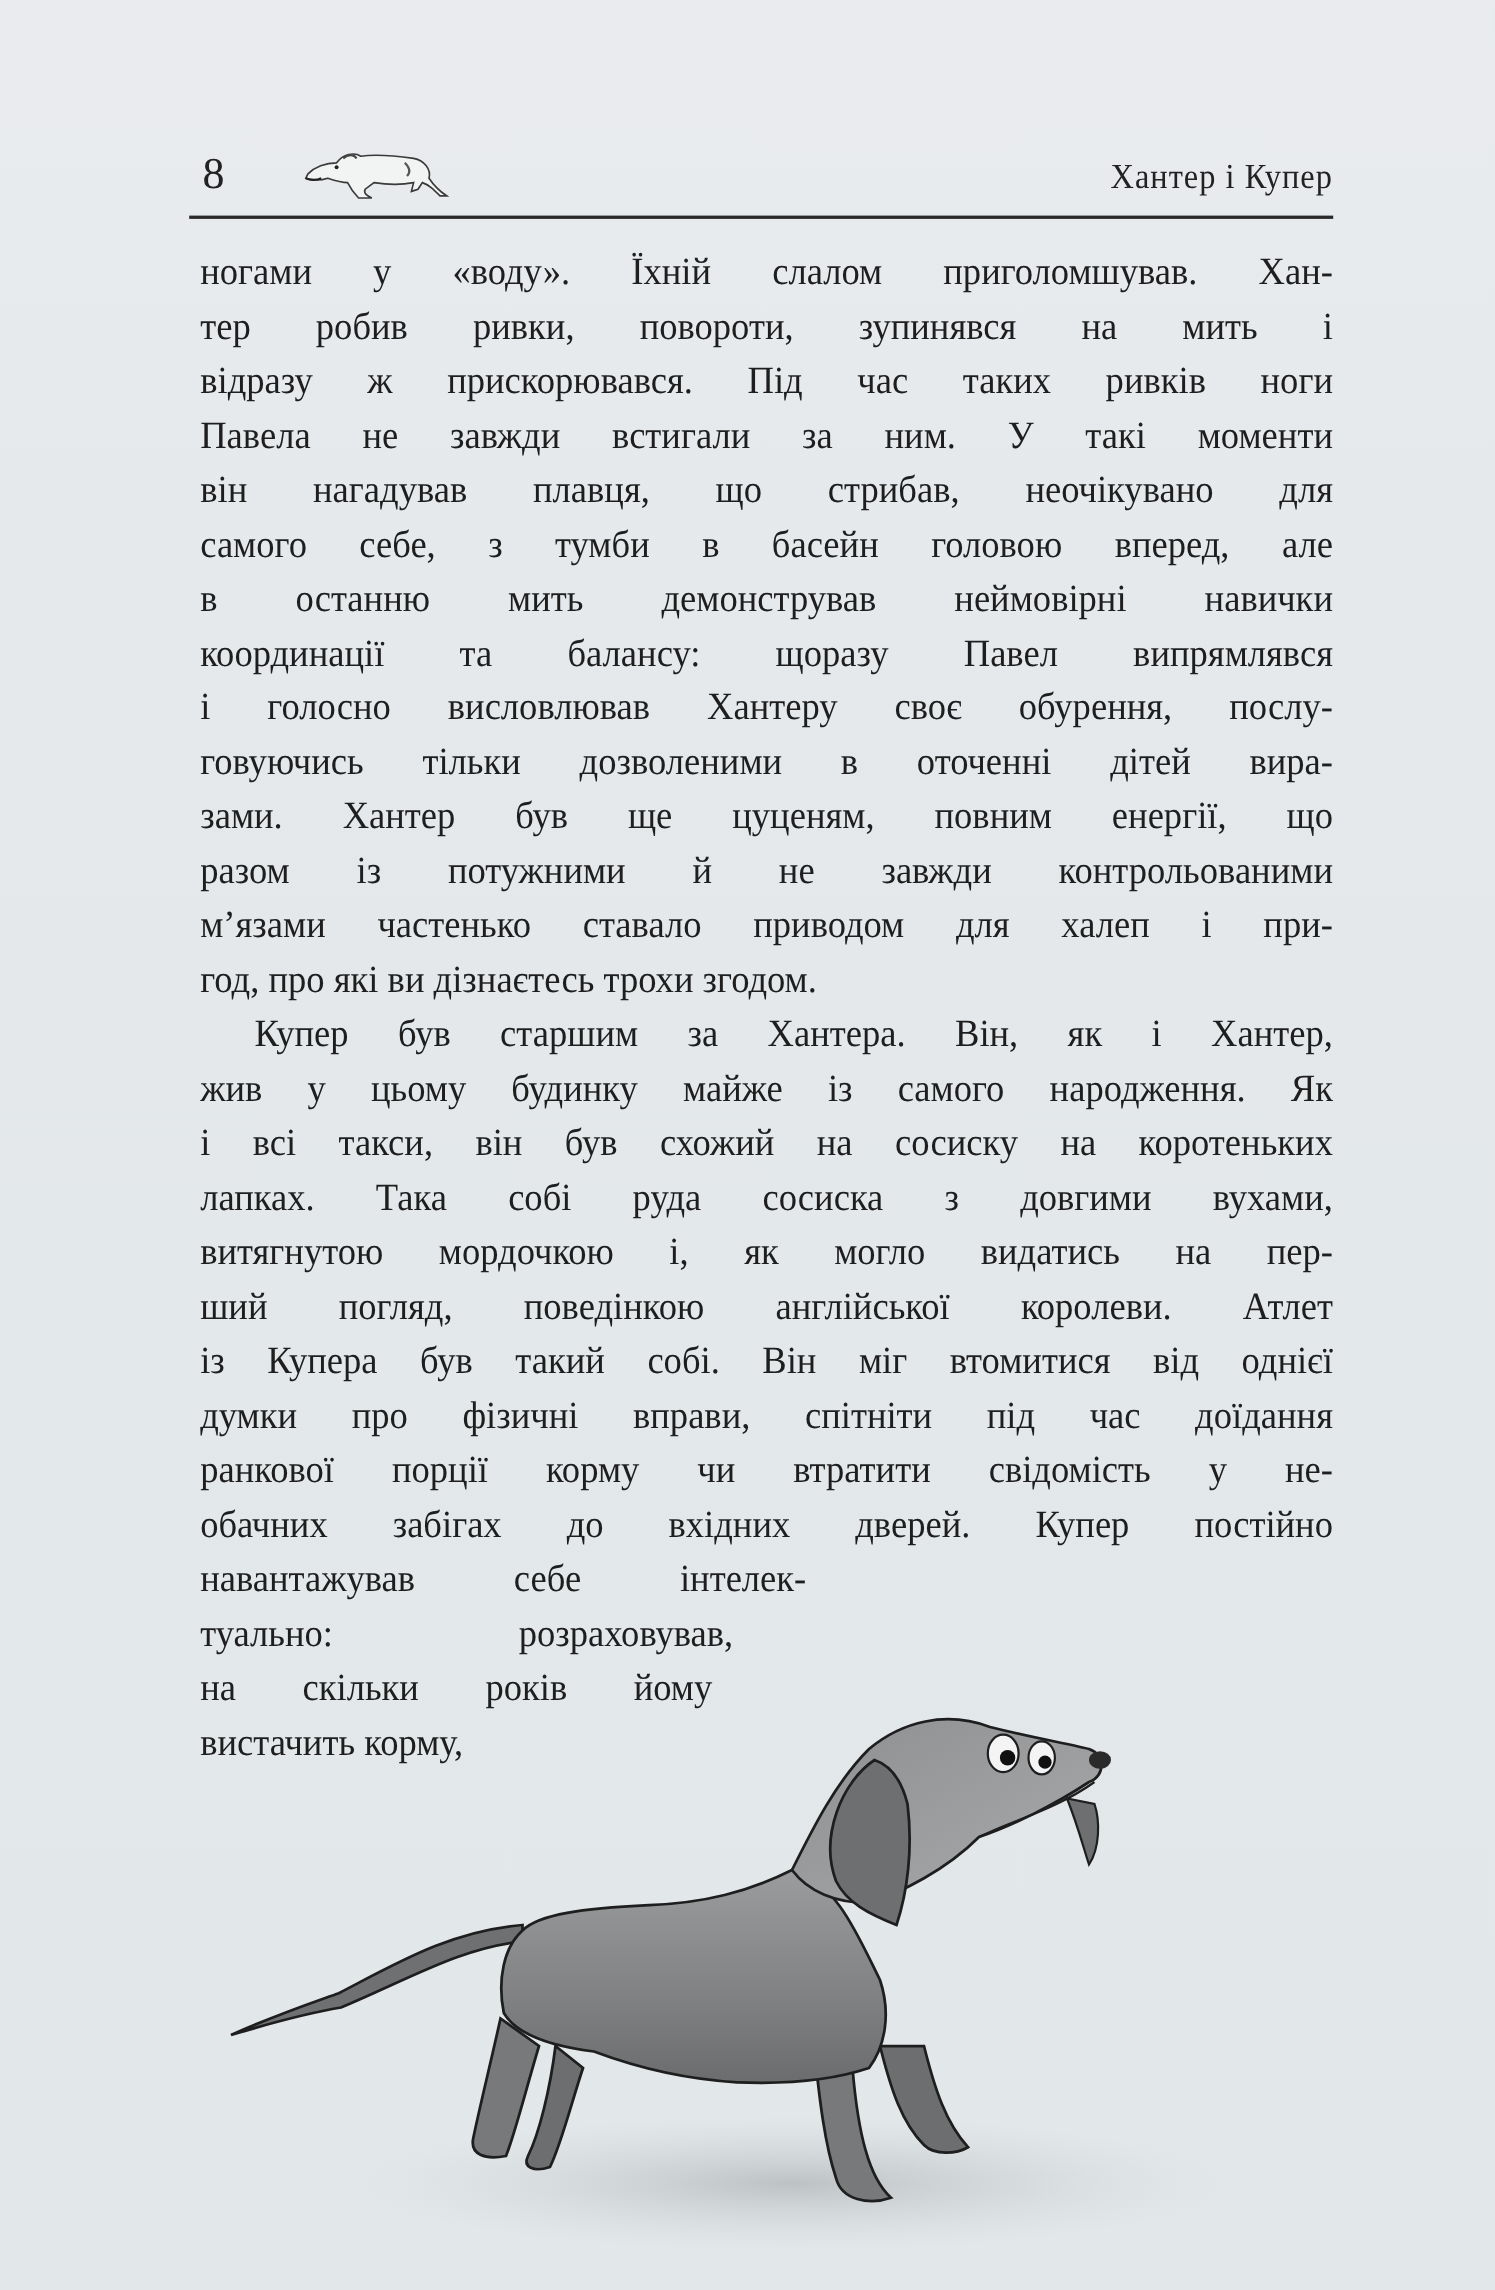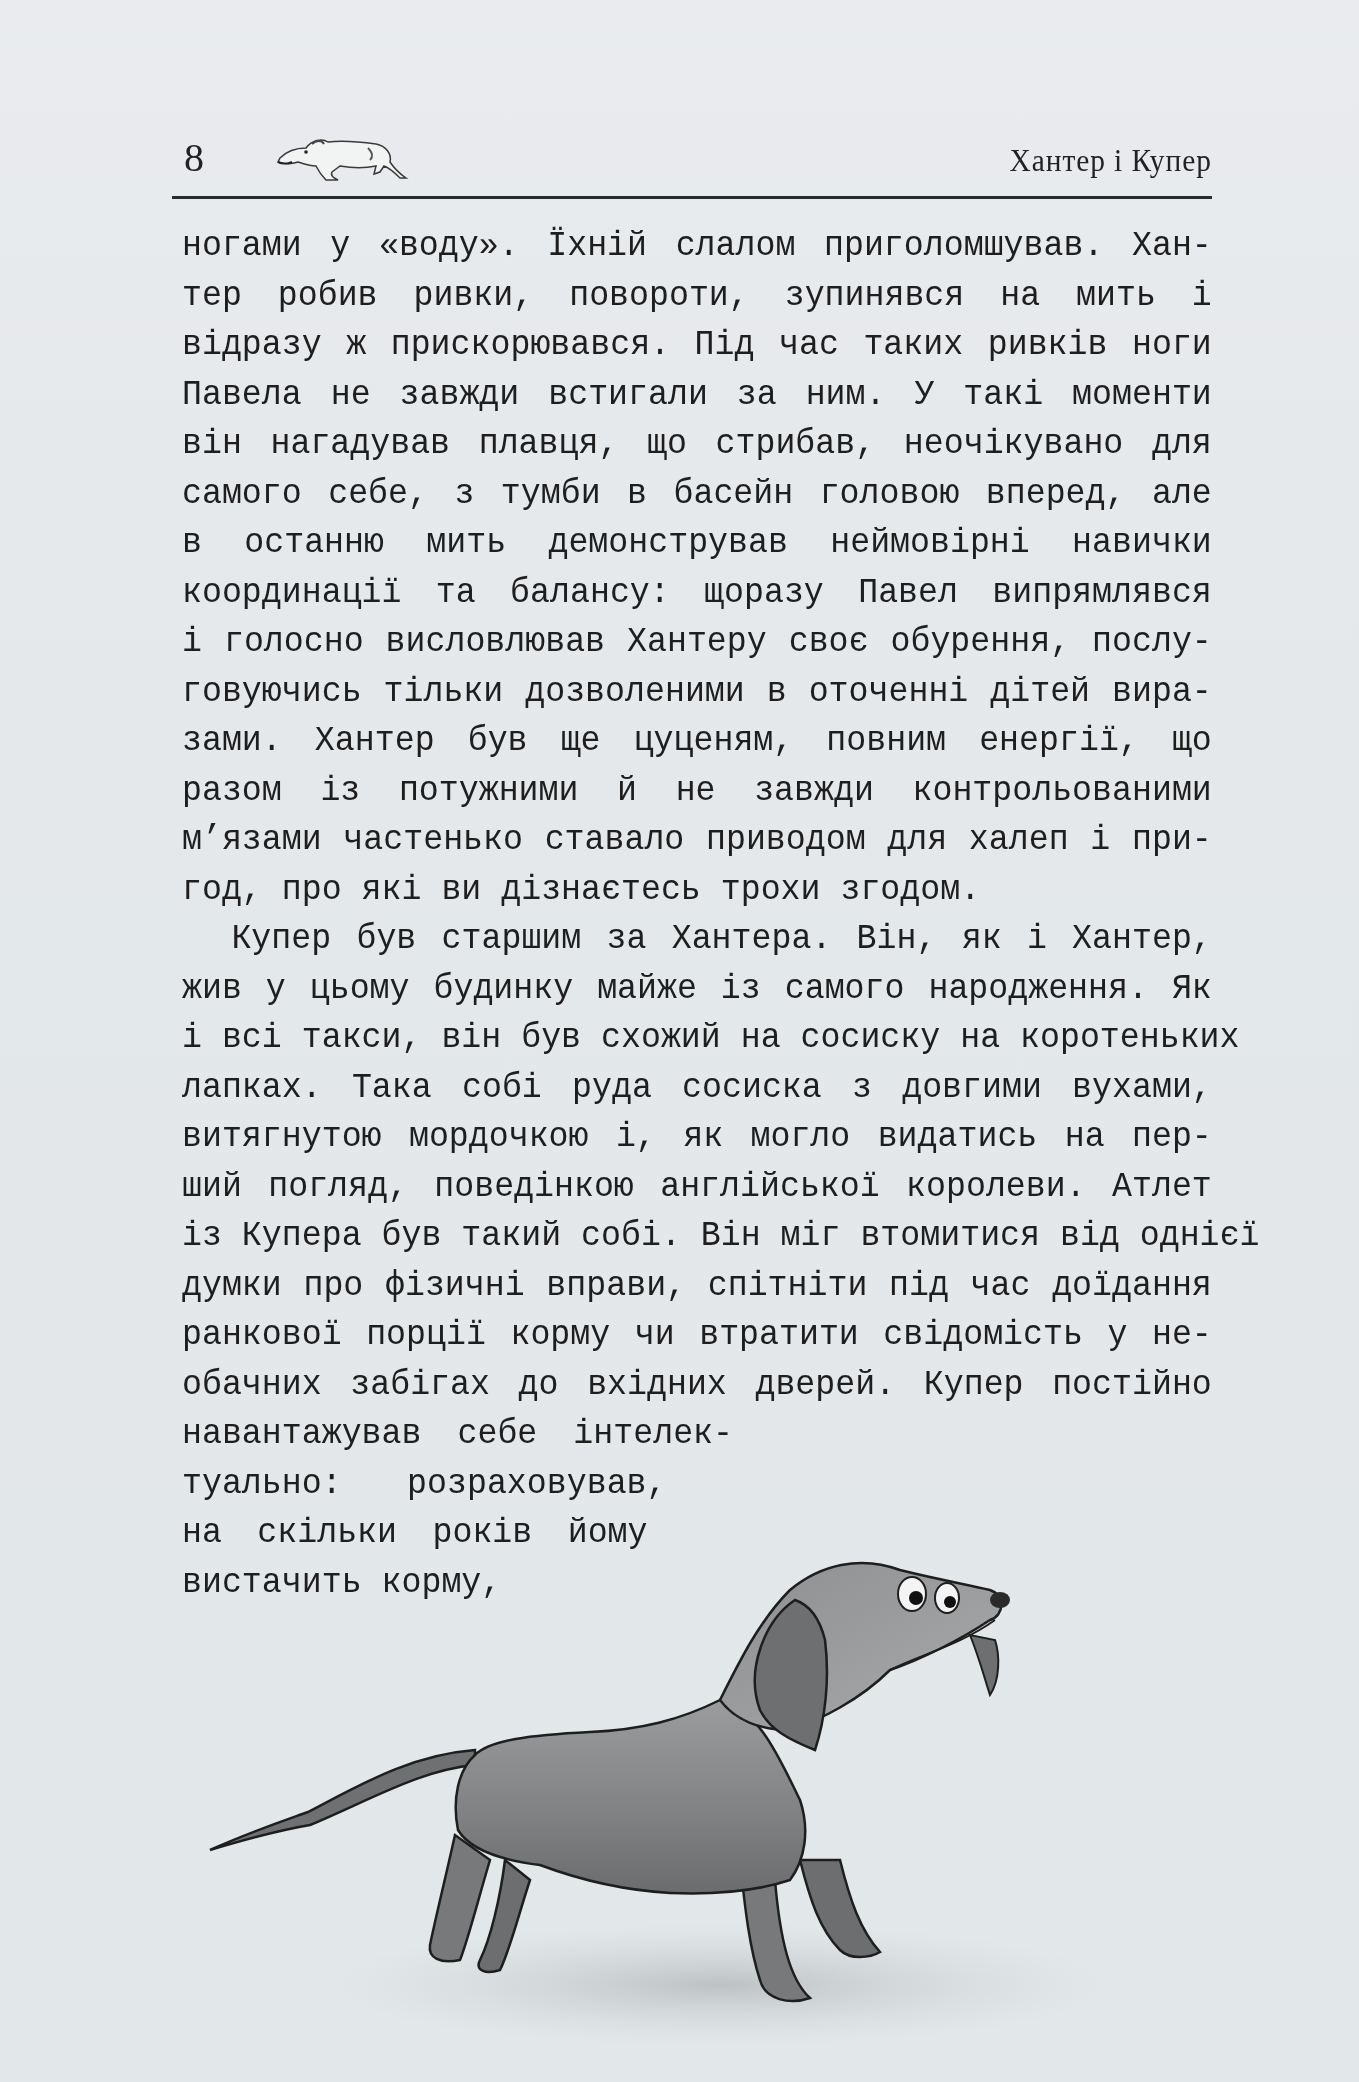--- a/index.html
+++ b/index.html
@@ -60,21 +60,21 @@
       top: 196px;
       width: 1040px;
       height: 3px;
       background: #2a2a2a;
     }
     .body-text {
       position: absolute;
       left: 182px;
       top: 222px;
       width: 1030px;
-      font-family: Liberation Mono, monospace;
+      font-family: Liberation Serif, serif;
       font-size: 35px;
       line-height: 49.5px;
       color: #1e1e1e;
     }
     .line {
       display: block;
       white-space: nowrap;
       text-align: justify;
       text-align-last: justify;
       height: 49.5px;

